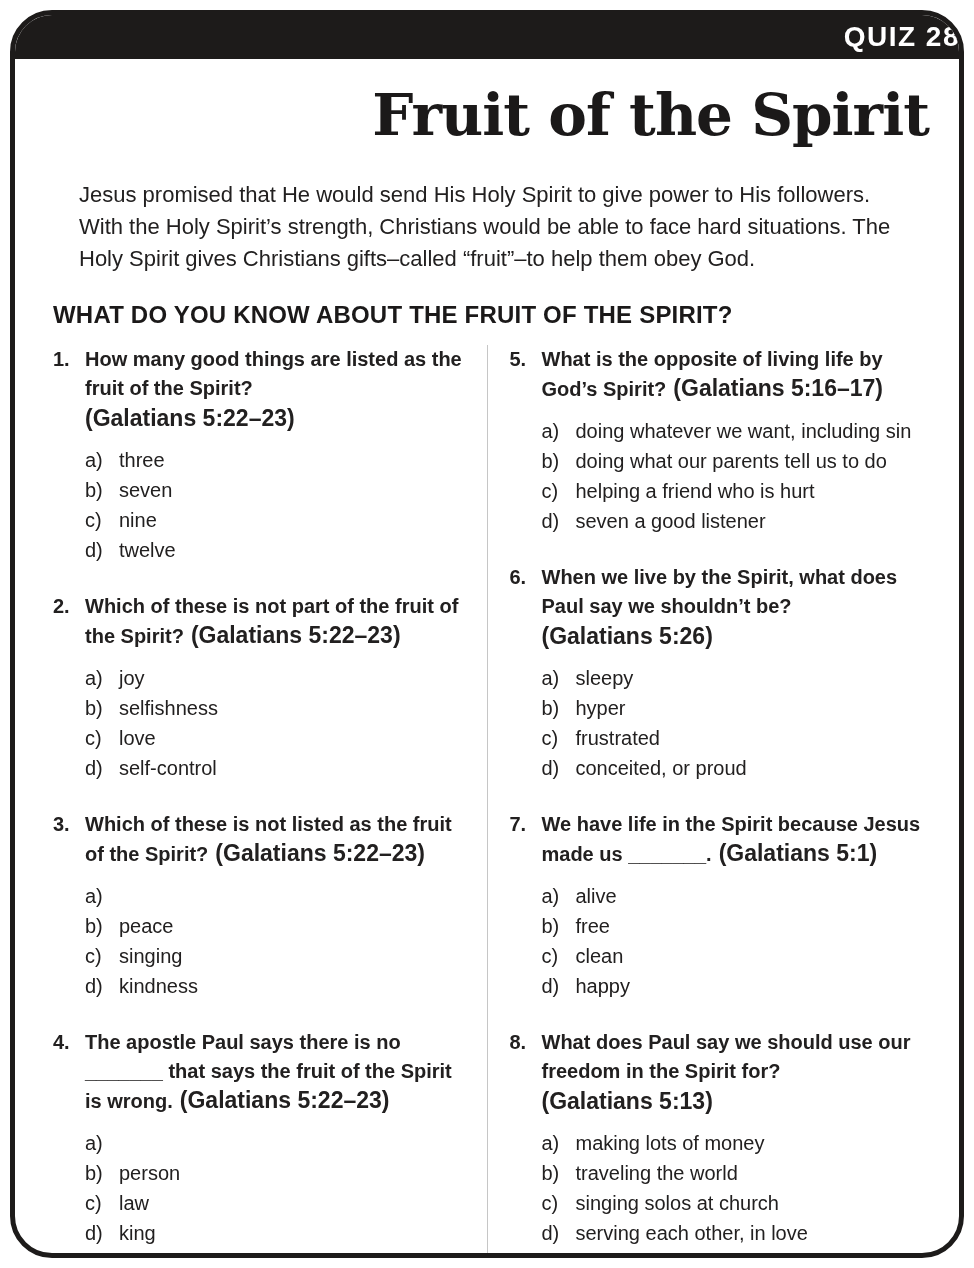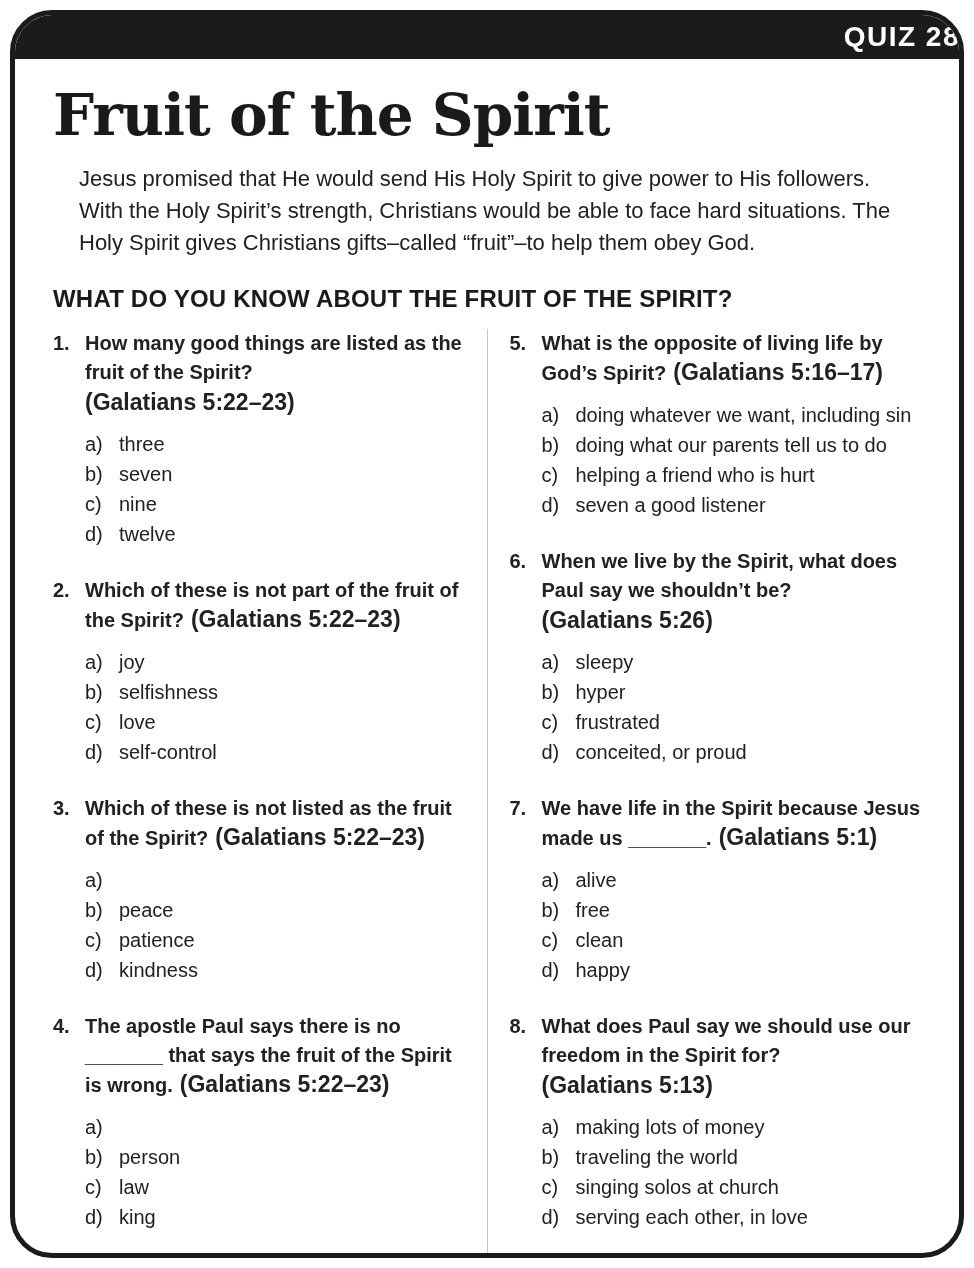--- a/index.html
+++ b/index.html
@@ -36,23 +36,23 @@
     font-weight:700;
     font-size:28px;
     letter-spacing:1.5px;
   }
   .page-body{ padding:6px 30px 0 38px; }
   .page-title{
     font-family:"DejaVu Serif", serif;
     font-weight:700;
     font-size:58px;
     letter-spacing:-1px;
-    text-align:left;
+    text-align:right;
     color:#1b1919;
-    margin:16px 0 14px 0;
+    margin:16px 0 30px 0;
   }
   .intro{
     margin:2px 20px 0 26px;
     font-size:22px;
     line-height:32px;
     color:var(--ink);
   }
   .intro span{ display:block; }
   .section-heading{
     text-align:left;
@@ -188,21 +188,21 @@
     <span class="opt-letter">a)</span>
   </div>
 
   <div class="option">
     <span class="opt-letter">b)</span>
     <span class="opt-text">peace</span>
   </div>
 
   <div class="option">
     <span class="opt-letter">c)</span>
-    <span class="opt-text">patience</span>
+    <span class="opt-text">singing</span>
   </div>
 
   <div class="option">
     <span class="opt-letter">d)</span>
     <span class="opt-text">kindness</span>
   </div>
 </div>
   </div>
 
   <div class="question">

